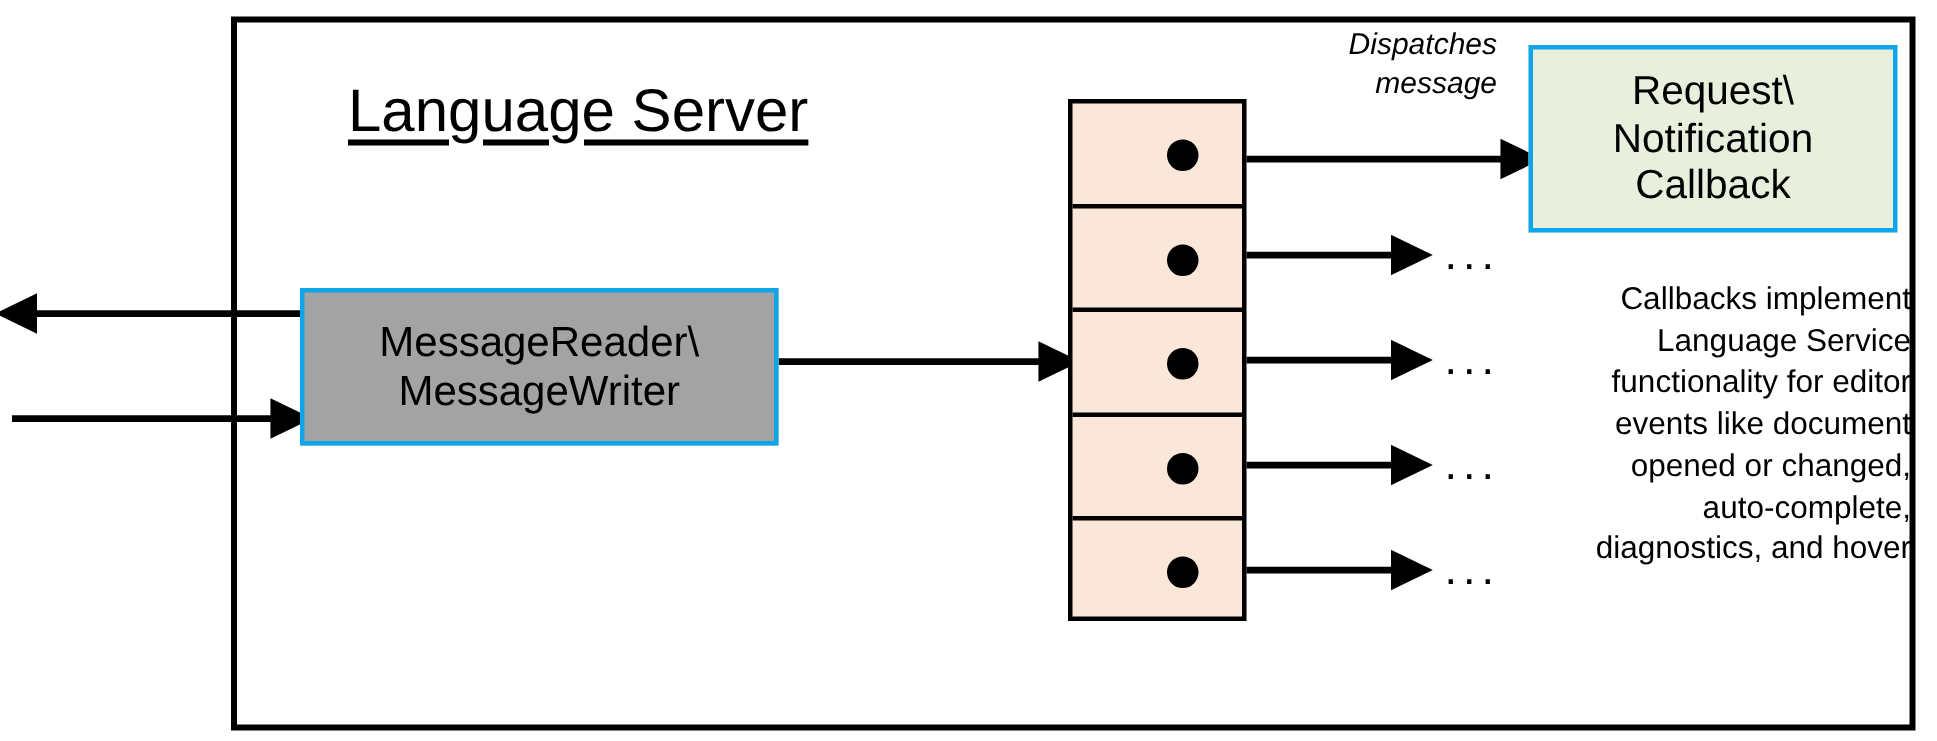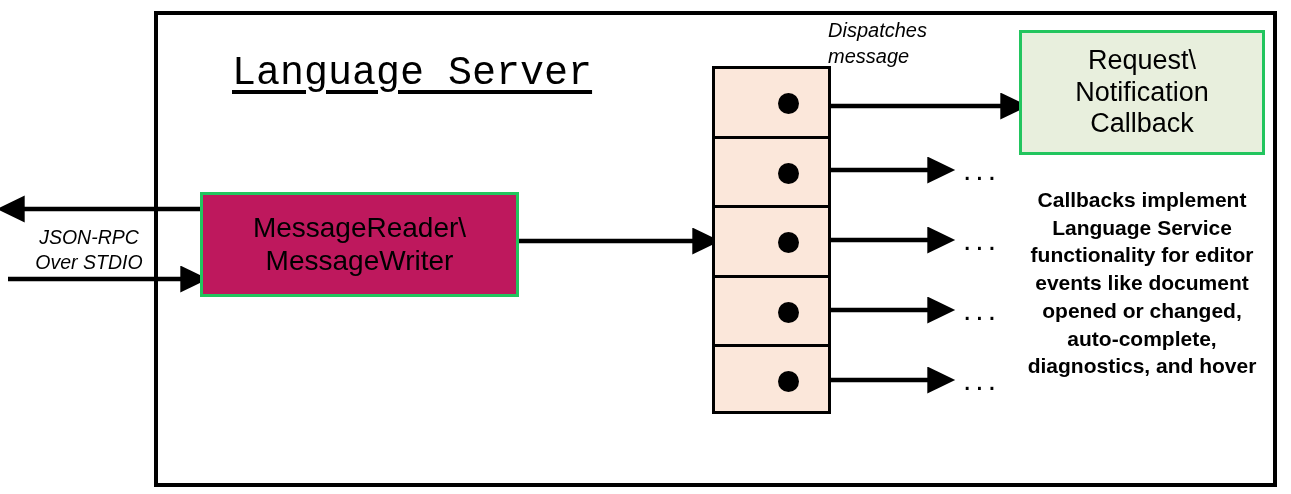--- a/index.html
+++ b/index.html
@@ -9,35 +9,34 @@
   
   .ls-frame{
     position:absolute;left:154px;top:11px;width:1123px;height:476px;
     border:4px solid #000;box-sizing:border-box;background:transparent;
   }
   .ls-title{
     position:absolute;left:232px;top:54px;
     font-size:40px;line-height:1;letter-spacing:0px;
     text-decoration:underline;text-underline-offset:6px;
     white-space:nowrap;
-    font-family:Liberation Mono, monospace;
   }
 
   
-  .box{position:absolute;box-sizing:border-box;border:3px solid #22c55e;
+  .box{position:absolute;box-sizing:border-box;border:3px solid #0ea5e9;
        display:flex;align-items:center;justify-content:center;text-align:center;}
-  .box-reader{left:200px;top:192px;width:319px;height:105px;background:#be185d;font-size:28px;line-height:1.15;}
+  .box-reader{left:200px;top:192px;width:319px;height:105px;background:#a3a3a3;font-size:28px;line-height:1.15;}
   .box-callback{left:1019px;top:30px;width:246px;height:125px;background:#e8efdd;font-size:27px;line-height:1.17;}
 
-  .caption{position:absolute;text-align:center;font-size:19.5px;line-height:1.3;white-space:pre-line;font-weight:bold;}
+  .caption{position:absolute;text-align:right;font-size:19.5px;line-height:1.3;white-space:pre-line;}
   .cap-reader{left:200px;top:305px;width:319px;}
   .cap-map{left:650px;top:422px;width:290px;font-size:21px;}
   .cap-callbacks{left:1010px;top:186px;width:264px;font-size:21px;line-height:1.32;}
 
-  .lbl{position:absolute;font-style:italic;text-align:left;line-height:1.28;white-space:pre-line;}
+  .lbl{position:absolute;font-style:italic;text-align:right;line-height:1.28;white-space:pre-line;}
   .lbl-jsonrpc{left:14px;top:225px;width:150px;font-size:19.5px;text-align:center;}
   .lbl-lookup{left:508px;top:155px;width:200px;font-size:20px;}
   .lbl-dispatch{left:828px;top:18px;width:170px;font-size:20px;}
 
   
   .map{position:absolute;left:712px;top:66px;width:119px;height:348px;box-sizing:border-box;border:3px solid #000;background:#fbe7da;}
   .map-cell{position:absolute;left:0;width:100%;height:69.6px;box-sizing:border-box;border-bottom:3px solid #000;}
   .map-cell.last{border-bottom:none;}
   .dot{position:absolute;width:21px;height:21px;border-radius:50%;background:#000;}
 
@@ -82,22 +81,20 @@
       <line x1="786" y1="310" x2="930" y2="310" stroke="#000" stroke-width="4.5" marker-end="url(#ah)"></line>
     </g>
     <g>
       <line x1="786" y1="380" x2="930" y2="380" stroke="#000" stroke-width="4.5" marker-end="url(#ah)"></line>
     </g>
   </svg>
 
   <div class="ls-frame"></div>
   <div class="ls-title">Language Server</div>
 
-  <div class="lbl lbl-jsonrpc">JSON-RPC
-Over STDIO</div>
 
   <div class="box box-reader">
     <span style="white-space:pre-line;">MessageReader\
 MessageWriter</span>
   </div>
 
 
   <div class="map">
     <div class="map-cell" style="top:0px;">
         <span class="dot" style="left:63px;top:24px;"></span>

